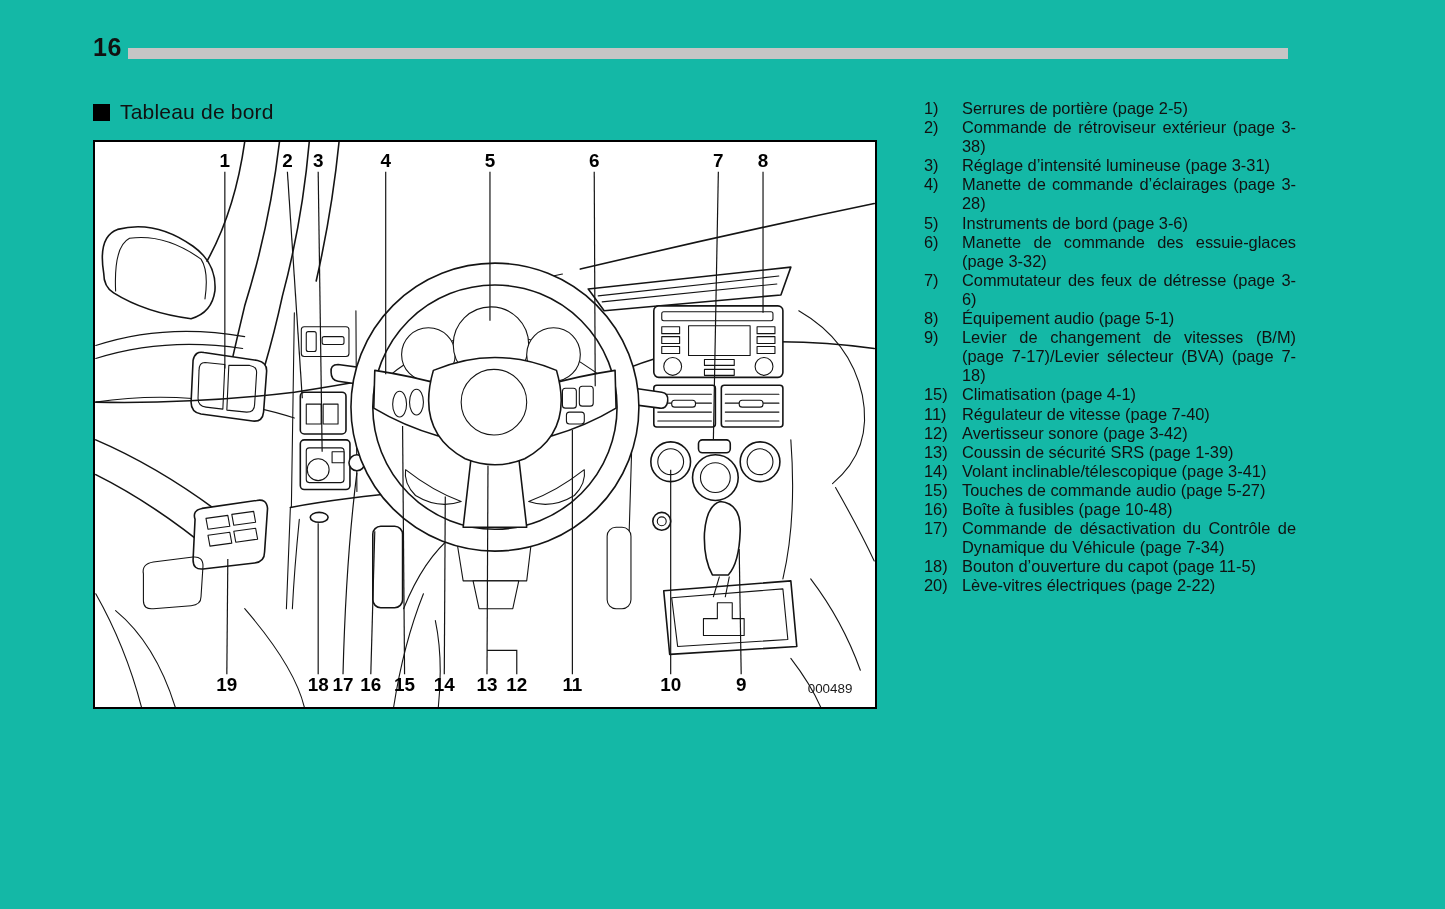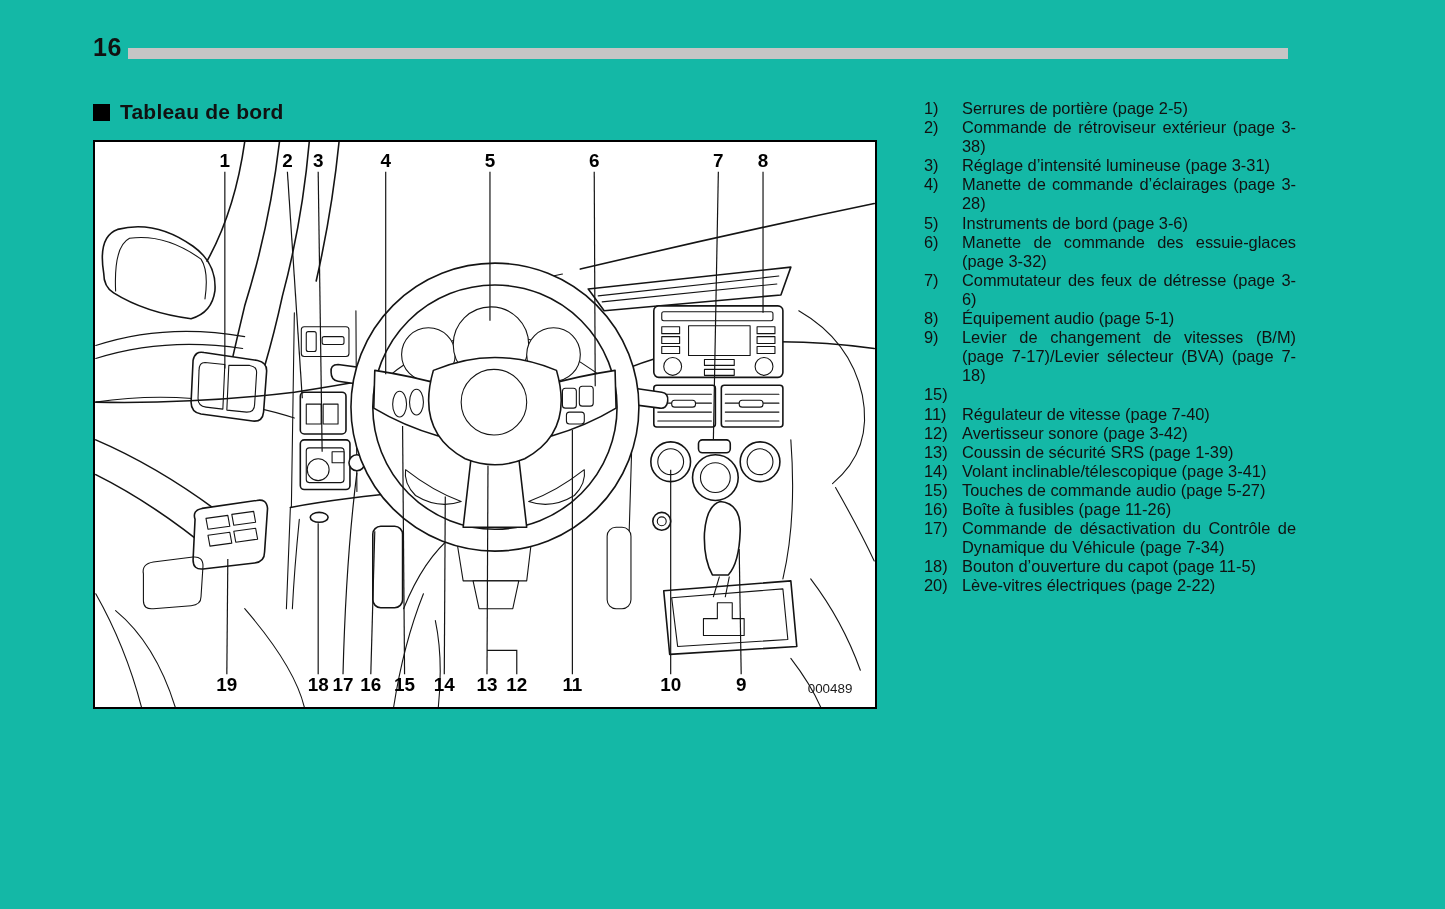--- a/index.html
+++ b/index.html
@@ -6,21 +6,21 @@
   body{font-family:"Liberation Sans","DejaVu Sans",sans-serif;color:#111;}
   .page{position:relative;width:1445px;height:909px;background:#14b8a6;overflow:hidden;}
 
   
   .page-number{position:absolute;left:93px;top:33px;font-size:25px;font-weight:bold;letter-spacing:0.5px;z-index:2;}
   .header-bar{position:absolute;left:128px;top:48px;width:1160px;height:11px;background:#c5c5c5;z-index:1;}
 
   
   .section-heading{position:absolute;left:93px;top:100px;display:flex;align-items:center;gap:10px;}
   .heading-square{width:17px;height:17px;background:#000;flex:none;}
-  .heading-text{font-size:21px;font-weight:bold;letter-spacing:0.2px;}
+  .heading-text{font-size:21px;font-weight:normal;letter-spacing:0.2px;}
 
   
   .figure-box{position:absolute;left:93px;top:140px;width:784px;height:569px;border:2px solid #000;box-sizing:border-box;background:#fff;}
   .figure-box svg{display:block;width:100%;height:100%;}
   svg .ln{fill:none;stroke:#141414;stroke-width:1.6;stroke-linecap:round;stroke-linejoin:round;}
   svg .thin{fill:none;stroke:#141414;stroke-width:1.1;stroke-linecap:round;stroke-linejoin:round;}
   svg .wh{fill:#ffffff;stroke:#141414;stroke-width:1.6;stroke-linejoin:round;}
   svg .wh2{fill:#ffffff;stroke:#141414;stroke-width:1.1;stroke-linejoin:round;}
   svg .leader{fill:none;stroke:#141414;stroke-width:1.2;}
   svg .callout{font-family:"Liberation Sans","DejaVu Sans",sans-serif;font-size:19px;font-weight:bold;fill:#000;}
@@ -310,20 +310,21 @@
       <div class="legend-item">
         <span class="li-num">8)</span>
         <span class="li-text">Équipement audio (page 5-1)</span>
       </div>
       <div class="legend-item">
         <span class="li-num">9)</span>
         <span class="li-text">Levier de changement de vitesses (B/M) (page 7-17)/Levier sélecteur (BVA) (page 7-18)</span>
       </div>
       <div class="legend-item">
         <span class="li-num">15)</span>
+        <span class="li-text">Climatisation (page 4-1)</span>
       </div>
       <div class="legend-item">
         <span class="li-num">11)</span>
         <span class="li-text">Régulateur de vitesse (page 7-40)</span>
       </div>
       <div class="legend-item">
         <span class="li-num">12)</span>
         <span class="li-text">Avertisseur sonore (page 3-42)</span>
       </div>
       <div class="legend-item">
@@ -333,21 +334,21 @@
       <div class="legend-item">
         <span class="li-num">14)</span>
         <span class="li-text">Volant inclinable/télescopique (page 3-41)</span>
       </div>
       <div class="legend-item">
         <span class="li-num">15)</span>
         <span class="li-text">Touches de commande audio (page 5-27)</span>
       </div>
       <div class="legend-item">
         <span class="li-num">16)</span>
-        <span class="li-text">Boîte à fusibles (page 11-26)</span>
+        <span class="li-text">Boîte à fusibles (page 10-48)</span>
       </div>
       <div class="legend-item">
         <span class="li-num">17)</span>
         <span class="li-text">Commande de désactivation du Contrôle de Dynamique du Véhicule (page 7-34)</span>
       </div>
       <div class="legend-item">
         <span class="li-num">18)</span>
         <span class="li-text">Bouton d’ouverture du capot (page 11-5)</span>
       </div>
       <div class="legend-item">

